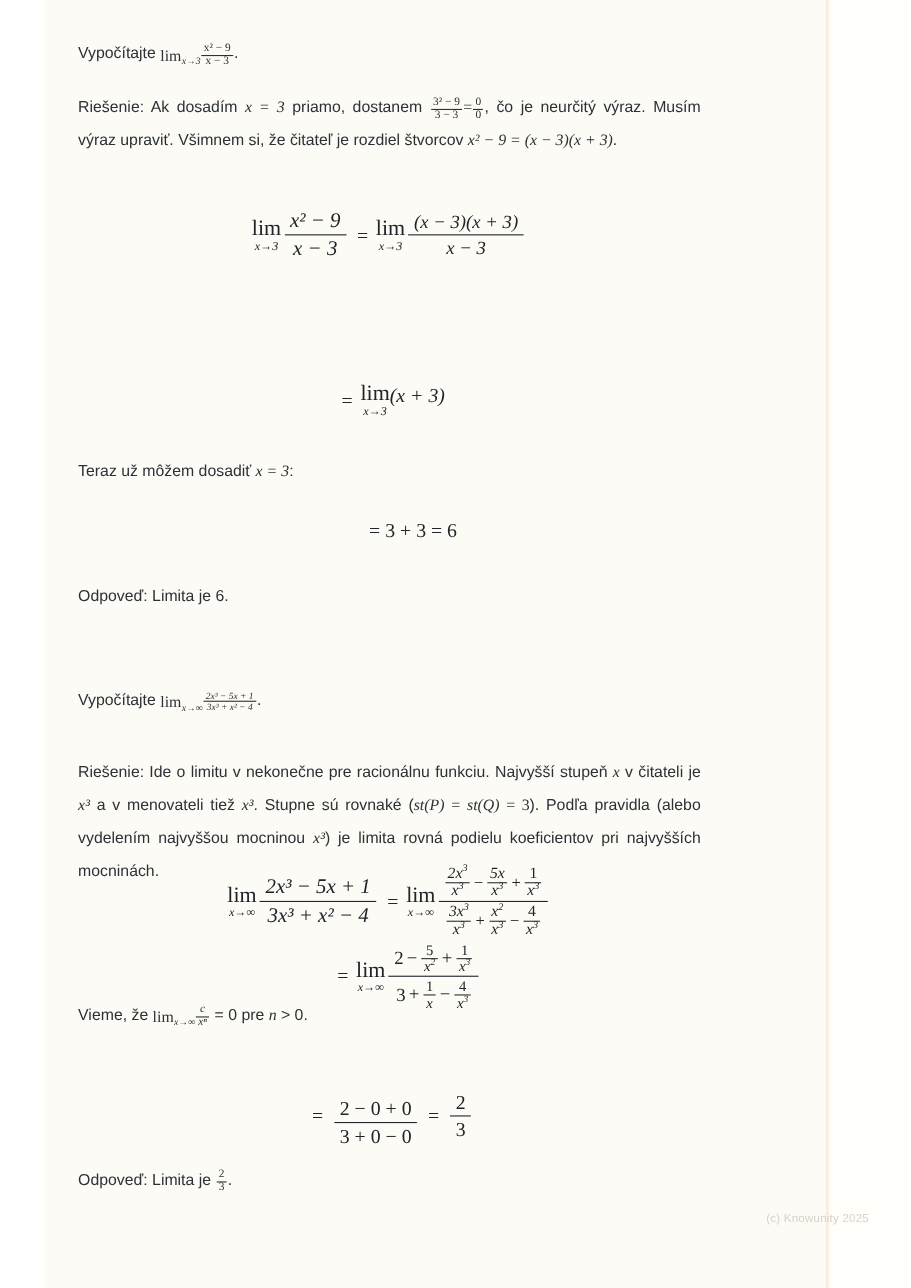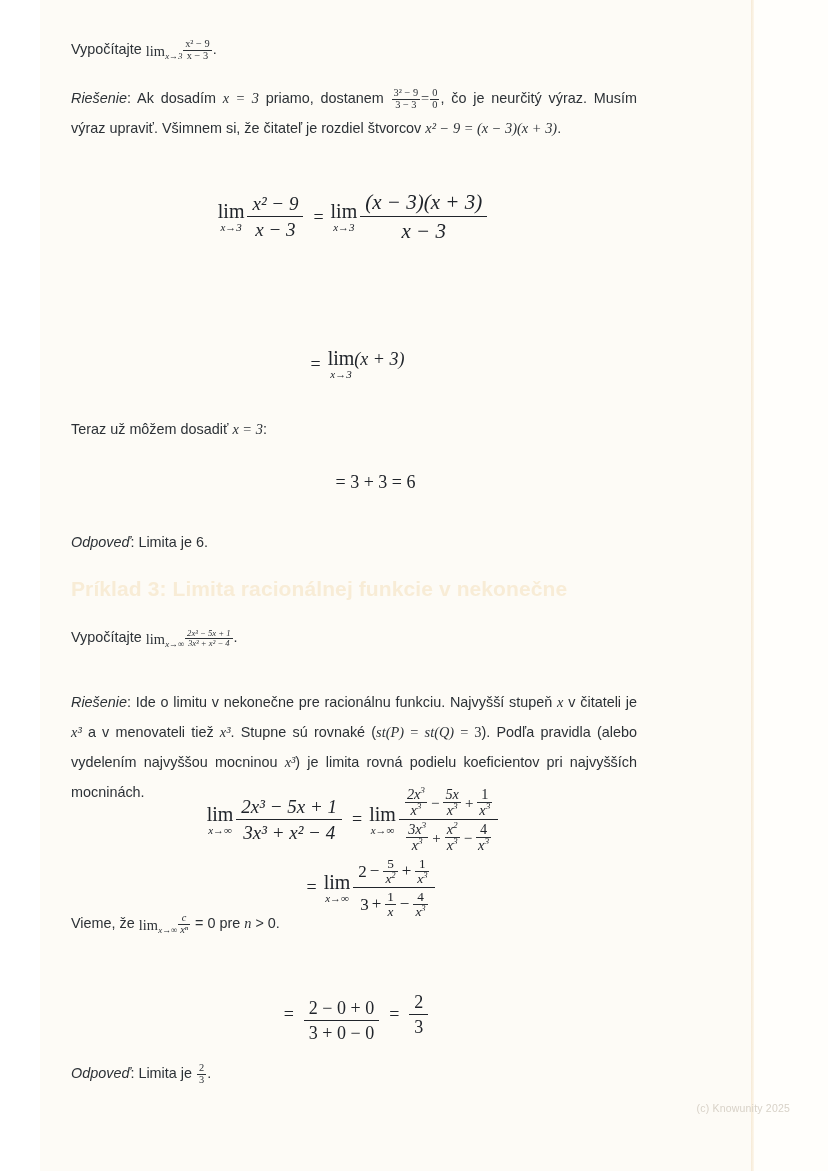--- a/index.html
+++ b/index.html
@@ -61,21 +61,21 @@
 
   p.para {
     margin: 0;
     font-size: 14.4px;
     line-height: 30px;
     text-align: justify;
     color: #2c3136;
   }
   p.para.nojust { text-align: left; }
 
-  .em { font-style: italic; }
+  .em { }
 
   
   .mi {
     font-family: "Liberation Serif", serif;
     font-style: italic;
   }
   .mn, .mo {
     font-family: "Liberation Serif", serif;
     font-style: normal;
   }
@@ -234,21 +234,21 @@
           </span>
         <span class="dfrac" style="font-size:19px;">
             <span class="num mi">x² − 9</span>
             <span class="den mi">x − 3</span>
           </span>
         <span class="op" style="font-size:18px;">=</span>
         <span class="lim-big">
             <span class="lw">lim</span>
             <span class="ls">x→3</span>
           </span>
-        <span class="dfrac" style="font-size:21px;">
+        <span class="dfrac" style="font-size:17px;">
             <span class="num mi">(x − 3)(x + 3)</span>
             <span class="den mi">x − 3</span>
           </span>
       </span>
     </div>
   </div>
 
 
   <div class="blk" style="top:348px;">
     <div class="display-eq">
@@ -275,23 +275,20 @@
       <span class="mtext-up">= 3 + 3 = 6</span>
     </div>
   </div>
 
   <div class="blk" style="top:527px;">
     <p class="para nojust"><span class="em">Odpoveď</span><span>:</span>
       <span>Limita je 6.</span>
     </p>
   </div>
 
-  <div class="blk" style="top:576px;">
-    <h2 class="heading-faded">Príklad 3: Limita racionálnej funkcie v nekonečne</h2>
-  </div>
 
   <div class="blk" style="top:622px;">
     <p class="para nojust">
       <span>Vypočítajte</span>
       <span class="lim-inline"><span class="lw">lim</span><span class="ls">x→∞</span></span><span class="frac tiny"><span class="num mi">2x³ − 5x + 1</span><span class="den mi">3x³ + x² − 4</span></span><span>.</span>
     </p>
   </div>
 
   <div class="blk" style="top:687px;">
     <p class="para"><span class="em">Riešenie</span><span>:</span>

